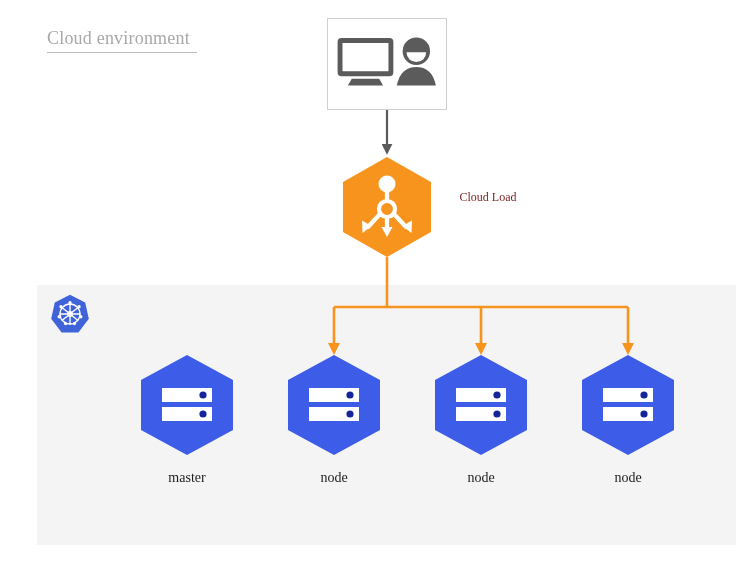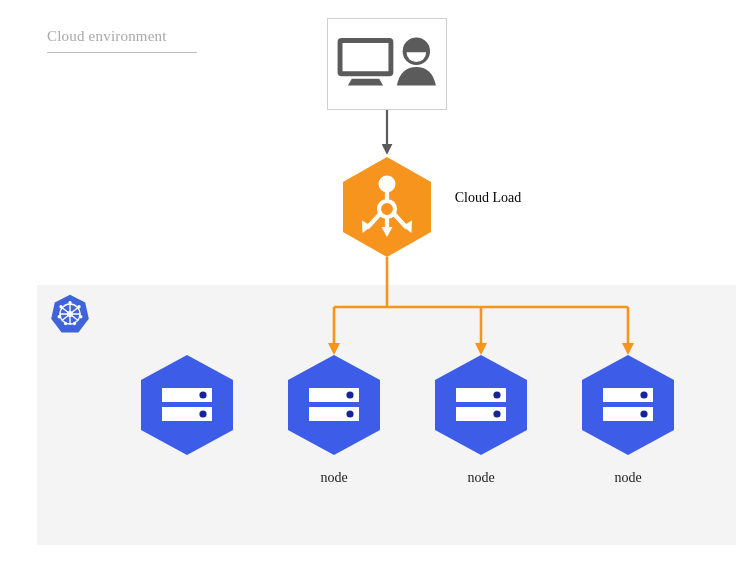--- a/index.html
+++ b/index.html
@@ -18,21 +18,21 @@
     background: #ffffff;
     overflow: hidden;
   }
 
   
   .title {
     position: absolute;
     left: 47px;
     top: 28px;
     font-family: "Liberation Serif", serif;
-    font-size: 15px;
+    font-size: 18px;
     color: #a8a8a8;
     letter-spacing: 0.2px;
     white-space: nowrap;
   }
   .title-underline {
     position: absolute;
     left: 47px;
     top: 52px;
     width: 150px;
     height: 1px;
@@ -110,23 +110,23 @@
     top: 470px;
   }
 
   .lb-label {
     position: absolute;
     left: 443px;
     top: 187px;
     width: 90px;
     text-align: center;
     font-family: "Liberation Serif", serif;
-    font-size: 14px;
+    font-size: 12px;
     line-height: 21px;
-    color: #000000;
+    color: #7f1d1d;
   }
 </style>
 </head>
 <body>
 
 <div id="canvas">
 
   <div class="title">Cloud environment</div>
   <div class="title-underline"></div>
 
@@ -222,20 +222,21 @@
     <svg viewBox="0 0 92 100" width="92" height="100">
       <polygon points="46,0 92,25 92,75 46,100 0,75 0,25" fill="#3d5ce8"></polygon>
       <g>
         <rect x="21" y="33" width="50" height="14" fill="#ffffff"></rect>
         <rect x="21" y="52" width="50" height="14" fill="#ffffff"></rect>
         <circle cx="62" cy="40" r="3.6" fill="#16249a"></circle>
         <circle cx="62" cy="59" r="3.6" fill="#16249a"></circle>
       </g>
     </svg>
   </div>
+  <div class="node-label" style="left:117px;">master</div>
 
   <div class="hex" style="left:288px; top:355px;">
     <svg viewBox="0 0 92 100" width="92" height="100">
       <polygon points="46,0 92,25 92,75 46,100 0,75 0,25" fill="#3d5ce8"></polygon>
       <g>
         <rect x="21" y="33" width="50" height="14" fill="#ffffff"></rect>
         <rect x="21" y="52" width="50" height="14" fill="#ffffff"></rect>
         <circle cx="62" cy="40" r="3.6" fill="#16249a"></circle>
         <circle cx="62" cy="59" r="3.6" fill="#16249a"></circle>
       </g>

